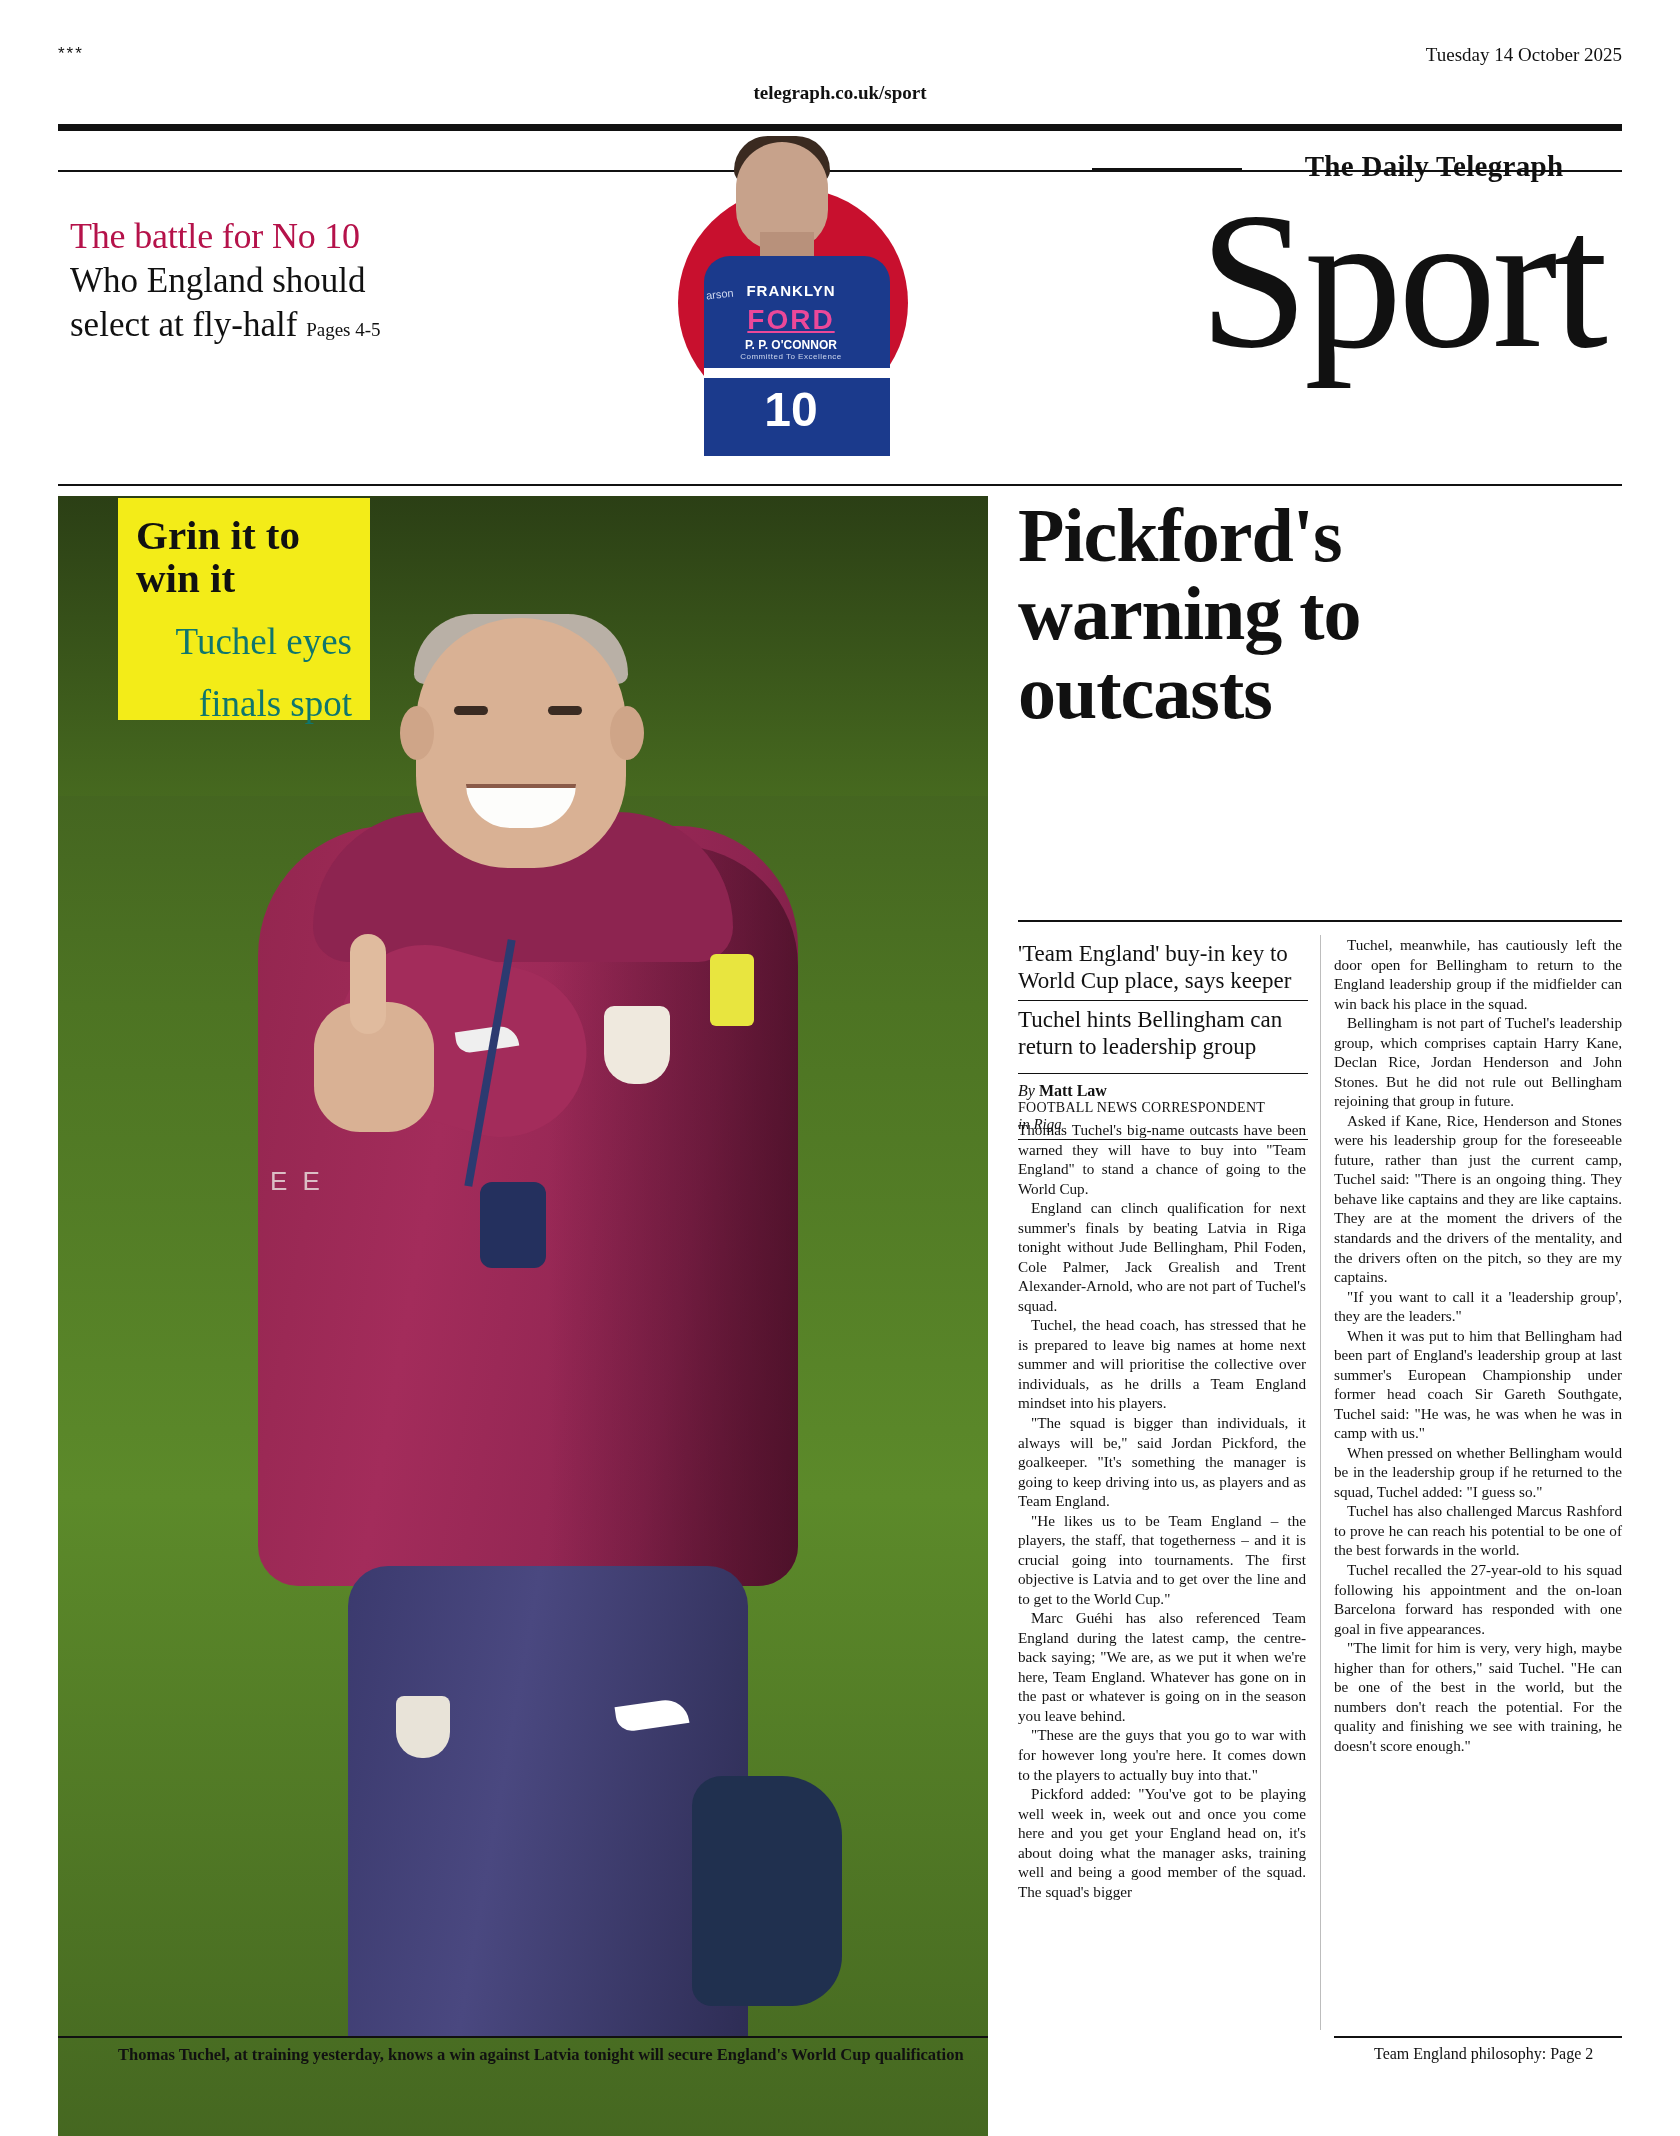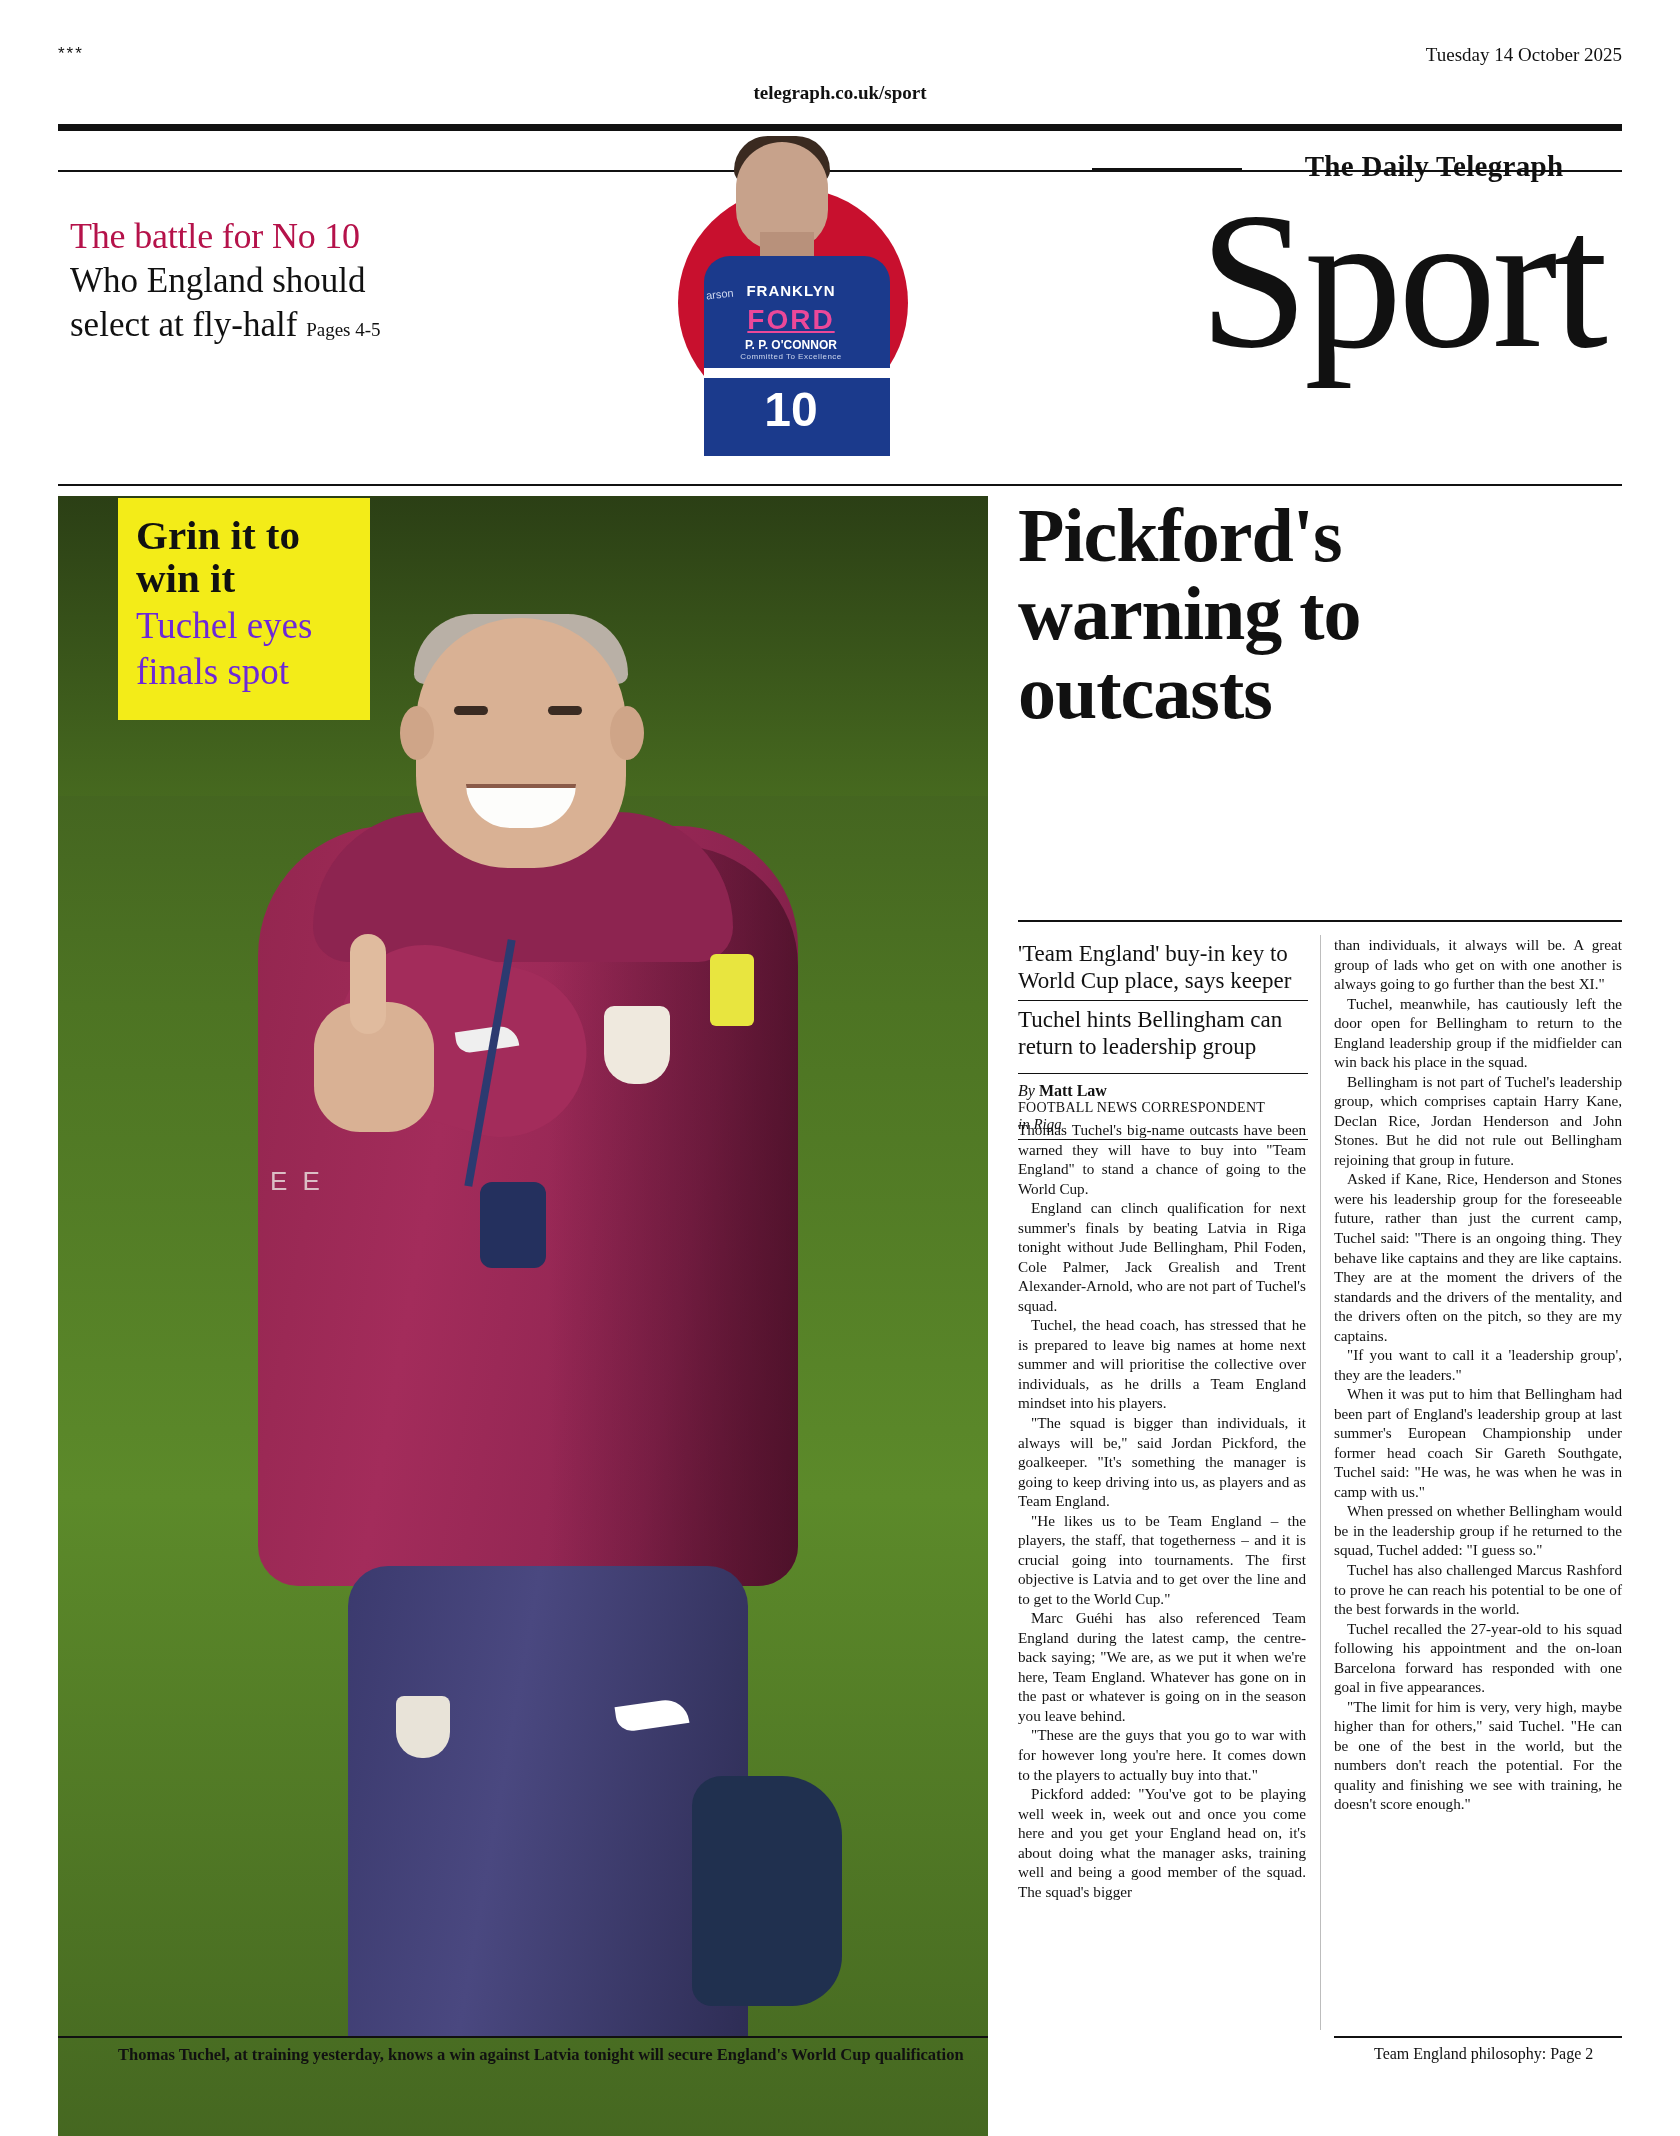--- a/index.html
+++ b/index.html
@@ -544,22 +544,23 @@
   }
   .flash-bold {
     font-size: 41px;
     font-weight: bold;
     line-height: 1.05;
     color: #111;
   }
   .flash-light {
     font-size: 37px;
     line-height: 1.08;
-    color: #6d28d9;
-    margin-top: 6px;
+    color: #0f766e;
+    margin-top: 22px;
+    text-align: right;
   }
 
   .photo-caption {
     position: absolute;
     left: 60px;
     top: 2045px;
     width: 900px;
     font-size: 16.5px;
     font-weight: bold;
     color: #111;
@@ -799,21 +800,20 @@
         <p class="first">Thomas Tuchel's big-name outcasts have been warned they will have to buy into "Team England" to stand a chance of going to the World Cup.</p>
         <p>England can clinch qualification for next summer's finals by beating Latvia in Riga tonight without Jude Bellingham, Phil Foden, Cole Palmer, Jack Grealish and Trent Alexander-Arnold, who are not part of Tuchel's squad.</p>
         <p>Tuchel, the head coach, has stressed that he is prepared to leave big names at home next summer and will prioritise the collective over individuals, as he drills a Team England mindset into his players.</p>
         <p>"The squad is bigger than individuals, it always will be," said Jordan Pickford, the goalkeeper. "It's something the manager is going to keep driving into us, as players and as Team England.</p>
         <p>"He likes us to be Team England – the players, the staff, that togetherness – and it is crucial going into tournaments. The first objective is Latvia and to get over the line and to get to the World Cup."</p>
         <p>Marc Guéhi has also referenced Team England during the latest camp, the centre-back saying; "We are, as we put it when we're here, Team England. Whatever has gone on in the past or whatever is going on in the season you leave behind.</p>
         <p>"These are the guys that you go to war with for however long you're here. It comes down to the players to actually buy into that."</p>
         <p>Pickford added: "You've got to be playing well week in, week out and once you come here and you get your England head on, it's about doing what the manager asks, training well and being a good member of the squad. The squad's bigger</p>
       </div>
   <div class="col-right-body">
-        <p class="first">than individuals, it always will be. A great group of lads who get on with one another is always going to go further than the best XI."</p>
         <p>Tuchel, meanwhile, has cautiously left the door open for Bellingham to return to the England leadership group if the midfielder can win back his place in the squad.</p>
         <p>Bellingham is not part of Tuchel's leadership group, which comprises captain Harry Kane, Declan Rice, Jordan Henderson and John Stones. But he did not rule out Bellingham rejoining that group in future.</p>
         <p>Asked if Kane, Rice, Henderson and Stones were his leadership group for the foreseeable future, rather than just the current camp, Tuchel said: "There is an ongoing thing. They behave like captains and they are like captains. They are at the moment the drivers of the standards and the drivers of the mentality, and the drivers often on the pitch, so they are my captains.</p>
         <p>"If you want to call it a 'leadership group', they are the leaders."</p>
         <p>When it was put to him that Bellingham had been part of England's leadership group at last summer's European Championship under former head coach Sir Gareth Southgate, Tuchel said: "He was, he was when he was in camp with us."</p>
         <p>When pressed on whether Bellingham would be in the leadership group if he returned to the squad, Tuchel added: "I guess so."</p>
         <p>Tuchel has also challenged Marcus Rashford to prove he can reach his potential to be one of the best forwards in the world.</p>
         <p>Tuchel recalled the 27-year-old to his squad following his appointment and the on-loan Barcelona forward has responded with one goal in five appearances.</p>
         <p>"The limit for him is very, very high, maybe higher than for others," said Tuchel. "He can be one of the best in the world, but the numbers don't reach the potential. For the quality and finishing we see with training, he doesn't score enough."</p>
       </div>

